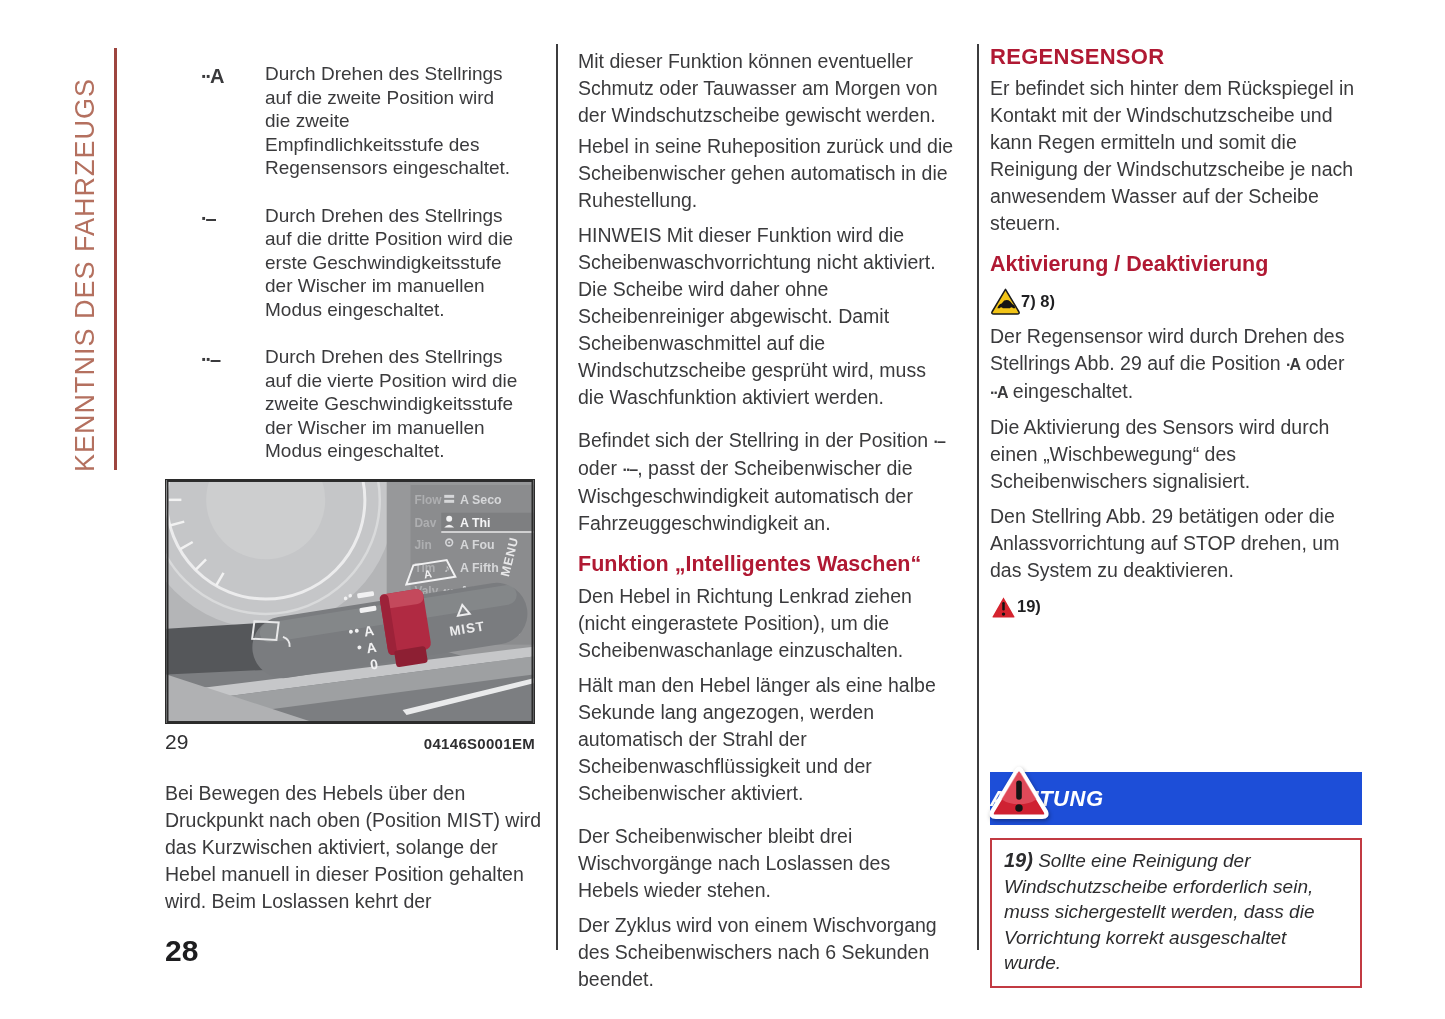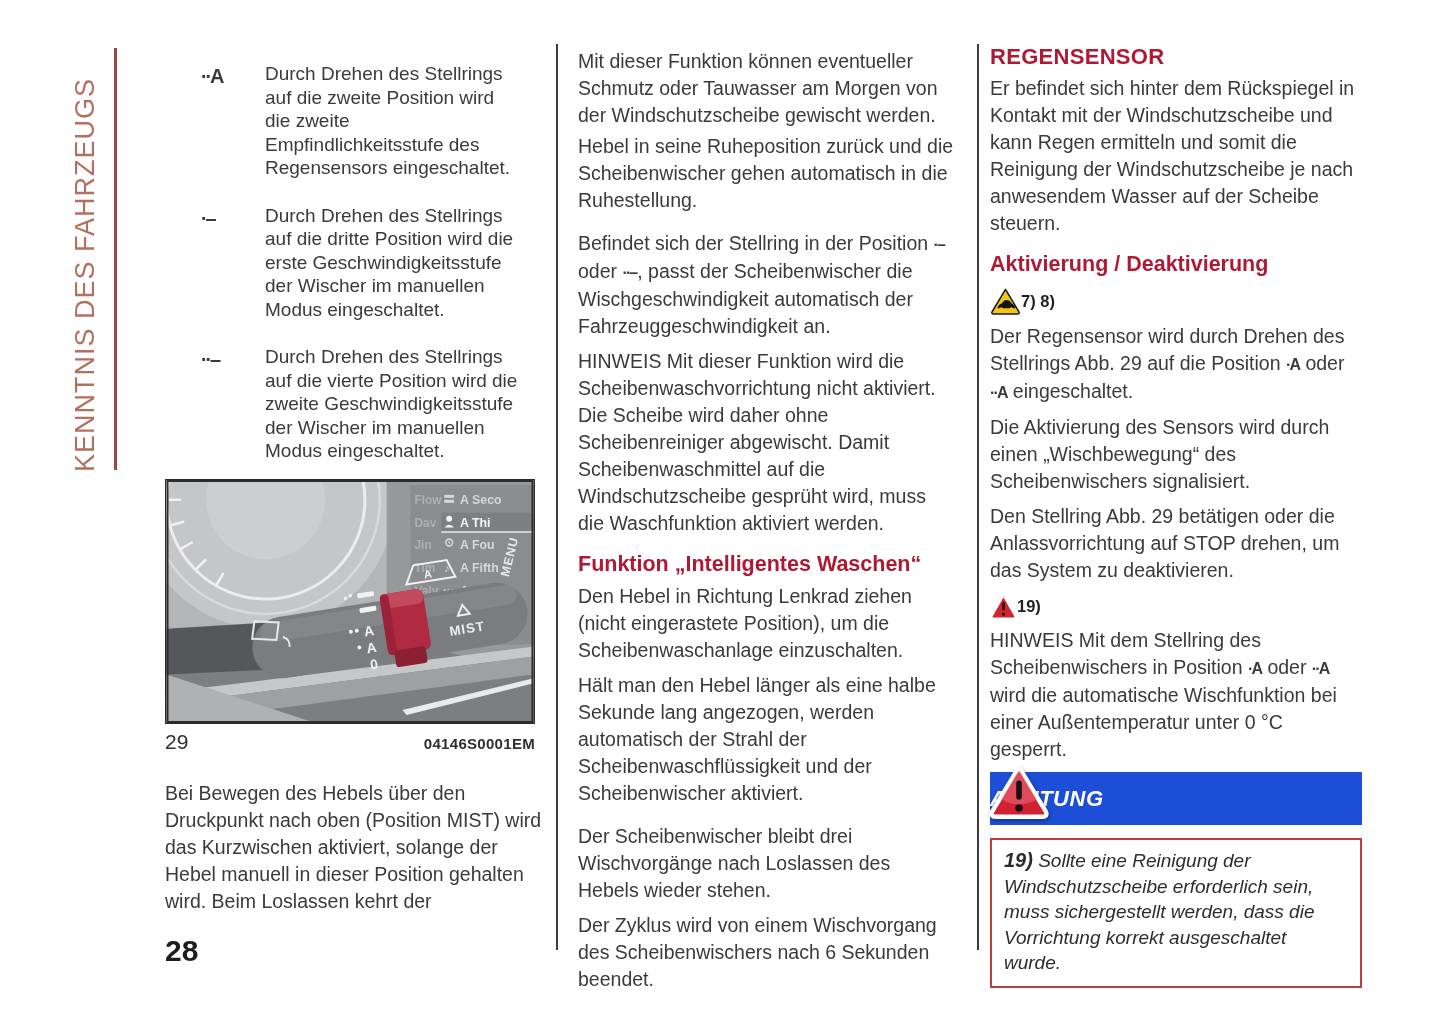--- a/index.html
+++ b/index.html
@@ -200,25 +200,25 @@
     </div>
   </div>
 
   <p class="left-para">Bei Bewegen des Hebels über den Druckpunkt nach oben (Position MIST) wird das Kurzwischen aktiviert, solange der Hebel manuell in dieser Position gehalten wird. Beim Loslassen kehrt der</p>
   <div class="page-num">28</div>
 </div>
 
 <div class="col col-mid">
   <p class="para">Mit dieser Funktion können eventueller Schmutz oder Tauwasser am Morgen von der Windschutzscheibe gewischt werden.</p>
   <p class="para first">Hebel in seine Ruheposition zurück und die Scheibenwischer gehen automatisch in die Ruhestellung.</p>
+  <p class="para">HINWEIS Mit dieser Funktion wird die Scheibenwaschvorrichtung nicht aktiviert. Die Scheibe wird daher ohne Scheibenreiniger abgewischt. Damit Scheibenwaschmittel auf die Windschutzscheibe gesprüht wird, muss die Waschfunktion aktiviert werden.</p>
   <p class="para gap"><span>Befindet sich der Stellring in der Position</span>
     <span class="glyph">∙–</span>
     <span>oder</span>
     <span class="glyph">∙∙–</span><span>, passt der Scheibenwischer die Wischgeschwindigkeit automatisch der Fahrzeuggeschwindigkeit an.</span></p>
-  <p class="para">HINWEIS Mit dieser Funktion wird die Scheibenwaschvorrichtung nicht aktiviert. Die Scheibe wird daher ohne Scheibenreiniger abgewischt. Damit Scheibenwaschmittel auf die Windschutzscheibe gesprüht wird, muss die Waschfunktion aktiviert werden.</p>
   <h3 class="red-h">Funktion „Intelligentes Waschen“</h3>
   <p class="para" style="margin-top:6px">Den Hebel in Richtung Lenkrad ziehen (nicht eingerastete Position), um die Scheibenwaschanlage einzuschalten.</p>
   <p class="para">Hält man den Hebel länger als eine halbe Sekunde lang angezogen, werden automatisch der Strahl der Scheibenwaschflüssigkeit und der Scheibenwischer aktiviert.</p>
   <p class="para gap">Der Scheibenwischer bleibt drei Wischvorgänge nach Loslassen des Hebels wieder stehen.</p>
   <p class="para">Der Zyklus wird von einem Wischvorgang des Scheibenwischers nach 6 Sekunden beendet.</p>
 </div>
 
 <div class="col col-right">
   <h2 class="red-h caps">REGENSENSOR</h2>
   <p class="para" style="margin-top:5px">Er befindet sich hinter dem Rückspiegel in Kontakt mit der Windschutzscheibe und kann Regen ermitteln und somit die Reinigung der Windschutzscheibe je nach anwesendem Wasser auf der Scheibe steuern.</p>
@@ -244,25 +244,20 @@
 
   <div class="fnote">
     <svg width="27" height="25" viewBox="0 0 30 28">
       <path d="M15 2 L28 25 Q29 27 26.5 27 L3.5 27 Q1 27 2 25 Z" fill="#d5232e" stroke="#ffffff" stroke-width="1.6" stroke-linejoin="round"></path>
       <rect x="13.6" y="9" width="2.8" height="9.5" rx="1.4" fill="#141414"></rect>
       <circle cx="15" cy="22.5" r="1.9" fill="#141414"></circle>
     </svg>
     <span class="fnote-label">19)</span>
   </div>
 
-  <p class="para"><span>HINWEIS Mit dem Stellring des Scheibenwischers in Position</span>
-    <span class="glyph">∙A</span>
-    <span>oder</span>
-    <span class="glyph">∙∙A</span>
-    <span>wird die automatische Wischfunktion bei einer Außentemperatur unter 0 °C gesperrt.</span></p>
 
   <div class="achtung-bar">
     <svg class="achtung-tri" width="62" height="58" viewBox="0 0 60 54">
       <defs>
         <linearGradient id="triGrad" x1="0" y1="0" x2="0.4" y2="1">
           <stop offset="0" stop-color="#ee6e7d"></stop>
           <stop offset="0.55" stop-color="#d3industry2434" stop-opacity="0"></stop>
           <stop offset="0.55" stop-color="#d02435"></stop>
           <stop offset="1" stop-color="#b5182a"></stop>
         </linearGradient>

